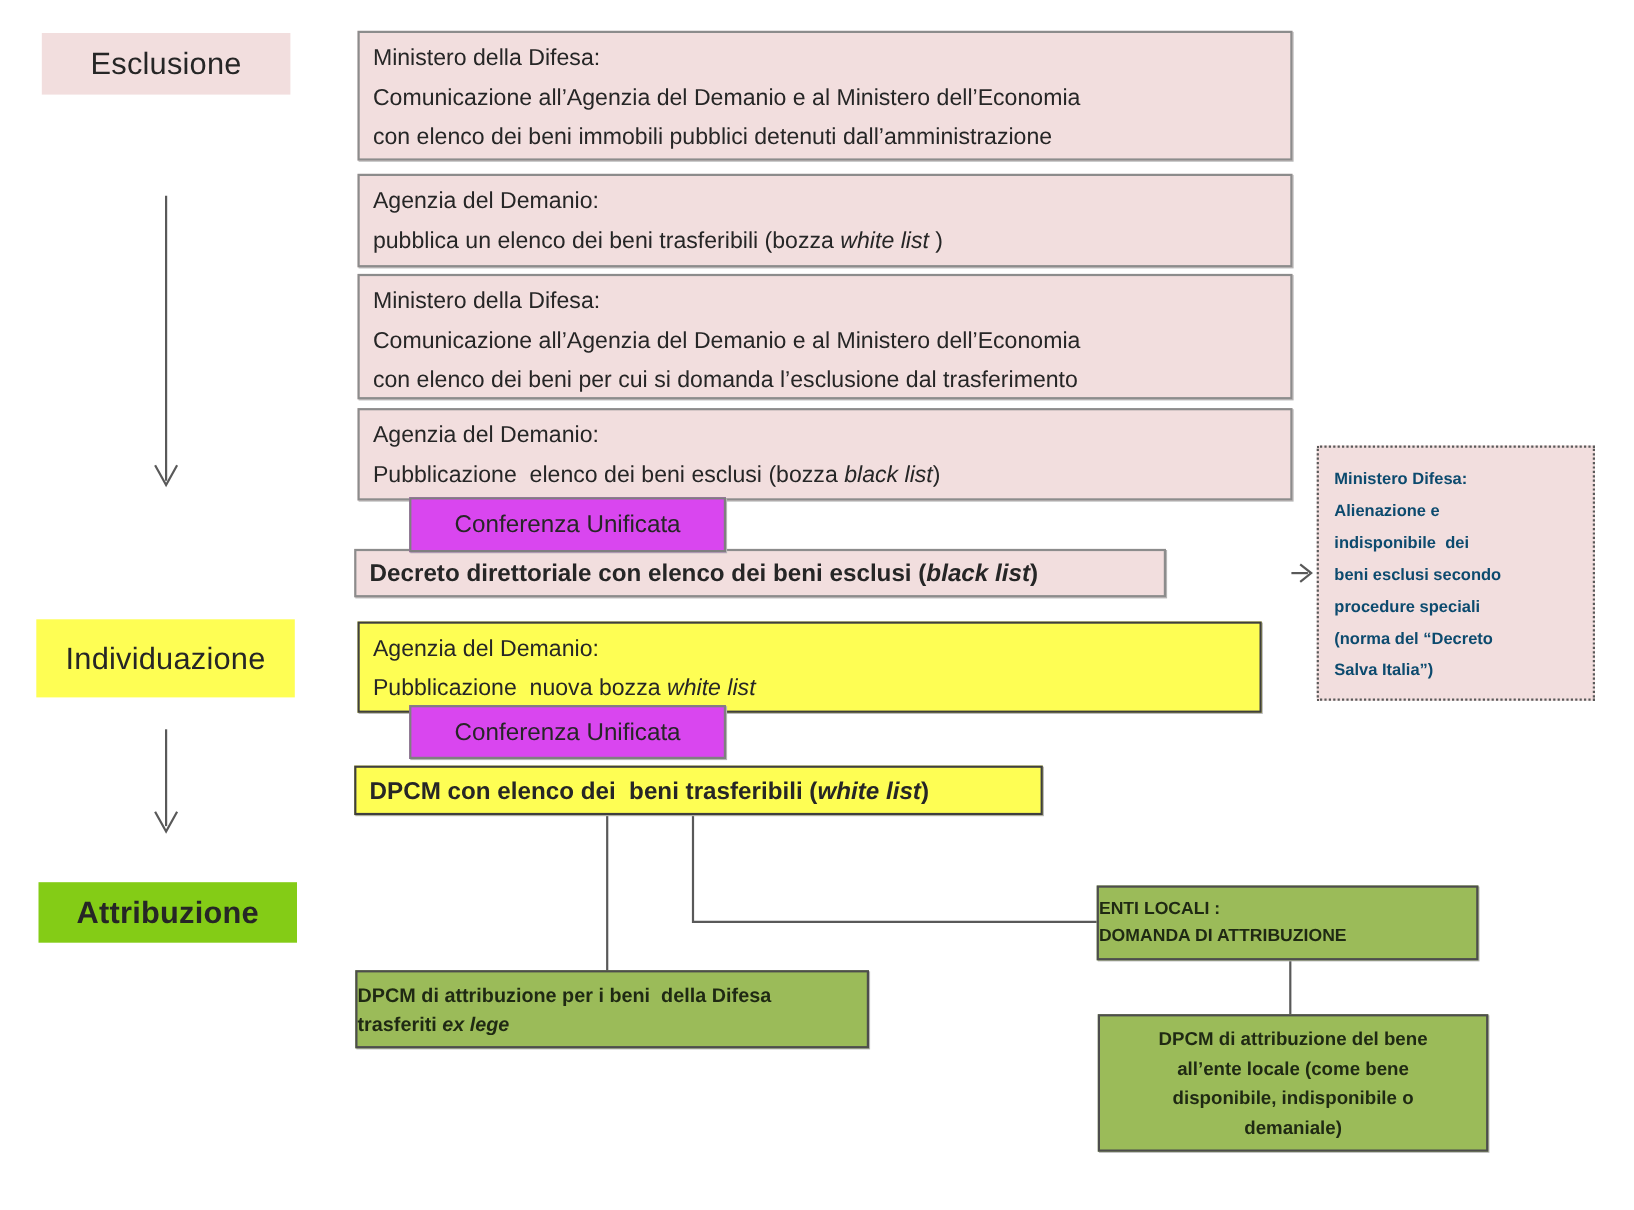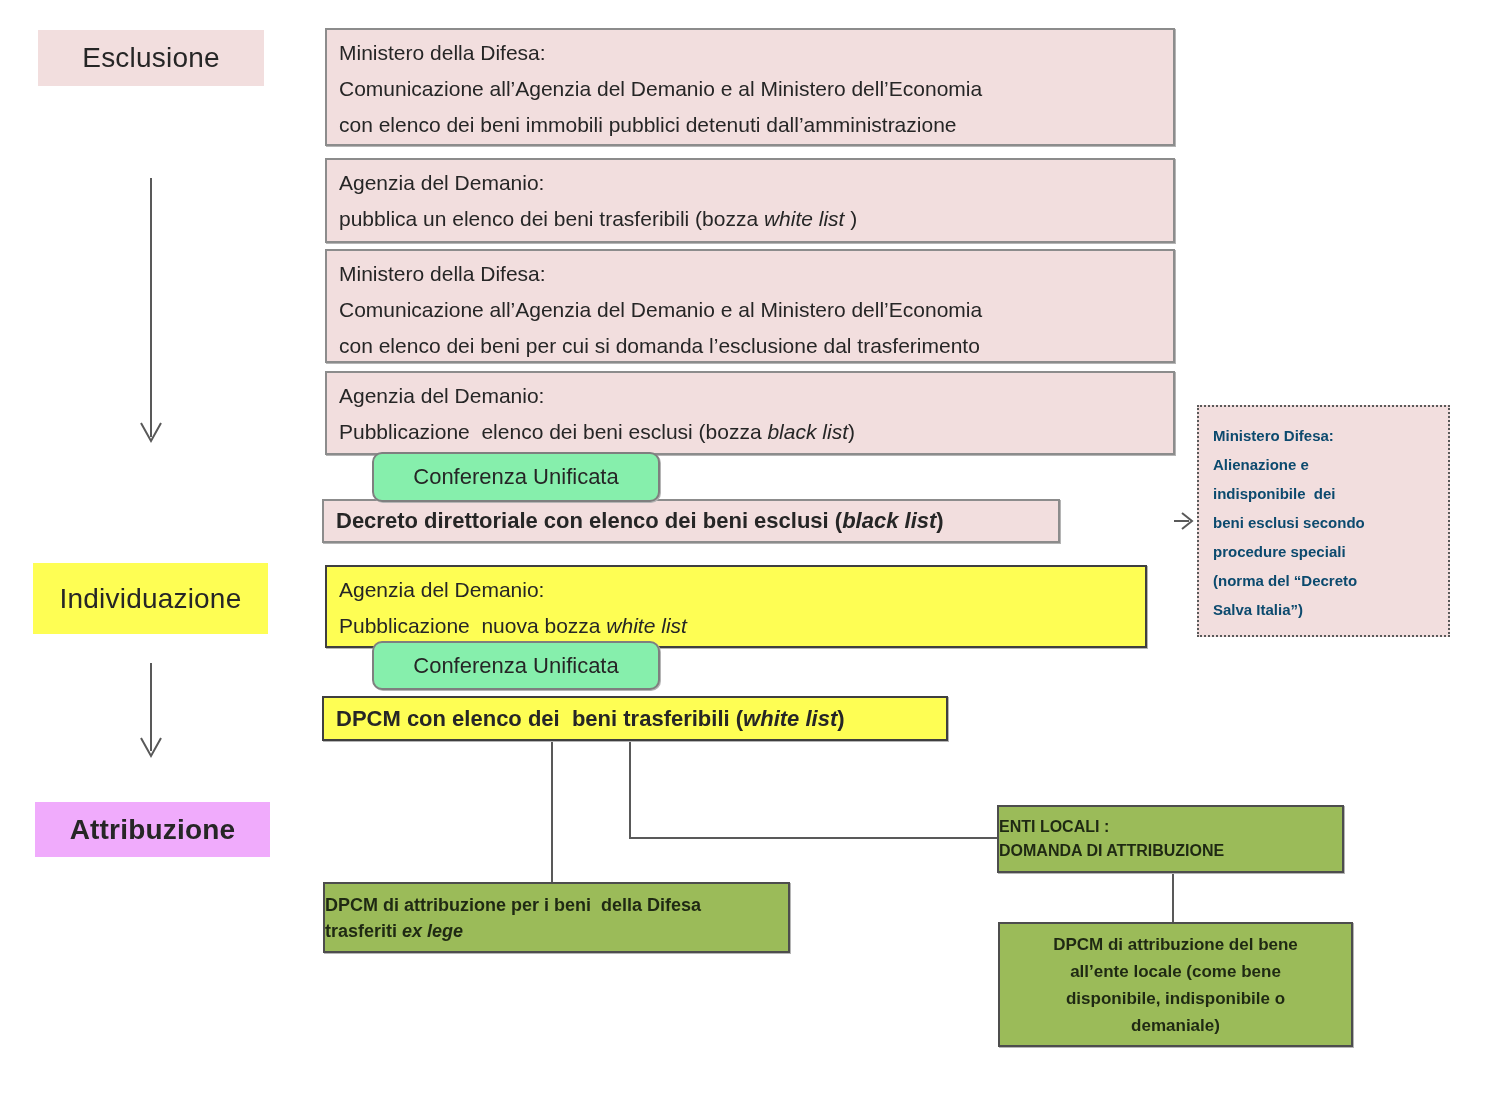--- a/index.html
+++ b/index.html
@@ -7,26 +7,26 @@
     position:relative;width:1485px;height:1100px;background:#ffffff;
     font-family:"Liberation Sans",sans-serif;color:#262626;overflow:hidden;
   }
   .abs{position:absolute;box-sizing:border-box;}
   .phase{
     display:flex;align-items:center;justify-content:center;
     font-size:28px;letter-spacing:.2px;
   }
   .pinkfill{background:#F2DEDE;}
   .yellowfill{background:#FEFE54;}
-  .greenfill{background:#f0abfc;}
+  .greenfill{background:#84cc16;}
   .pinkbox{background:#F2DEDE;border:2px solid #8C8C8C;box-shadow:1px 1px 0 #b5b5b5;}
   .yellowbox{background:#FEFE54;border:2px solid #3F3F3F;box-shadow:1px 1px 0 #b5b5b5;}
   .greenbox{background:#9BBB59;border:2px solid #4D4D4D;box-shadow:1px 1px 0 #b5b5b5;}
   .graybox{
-    background:#86efac;border:2px solid #7F7F7F;border-radius:10px;
+    background:#d946ef;border:2px solid #7F7F7F;border-radius:0;
     display:flex;align-items:center;justify-content:center;
     font-size:22px;box-shadow:1px 1px 0 #b5b5b5;z-index:4;
   }
   .flowtext{padding:5px 12px;font-size:21px;line-height:36px;}
   .t-line{white-space:pre-wrap;}
   .bold{font-weight:700;}
   .it{font-style:italic;}
   .boldbar{
     display:flex;align-items:center;padding:0 12px;
     font-size:22px;font-weight:700;white-space:pre-wrap;

